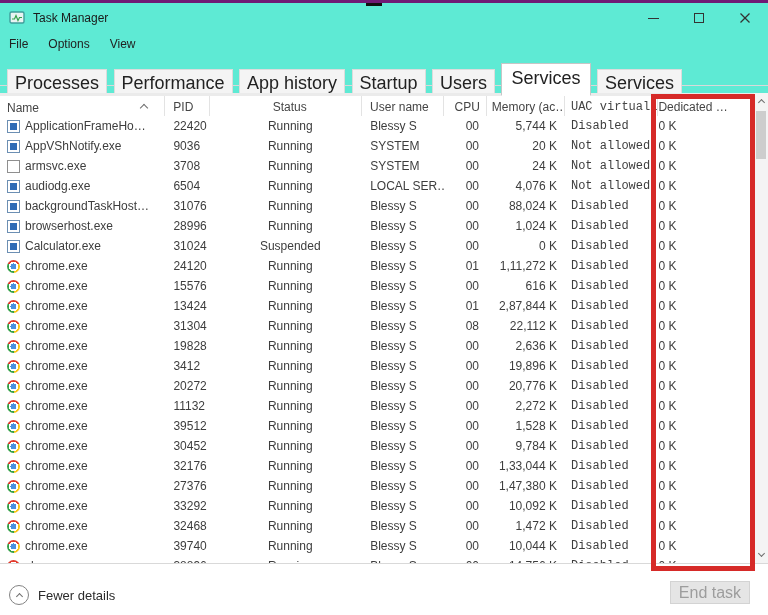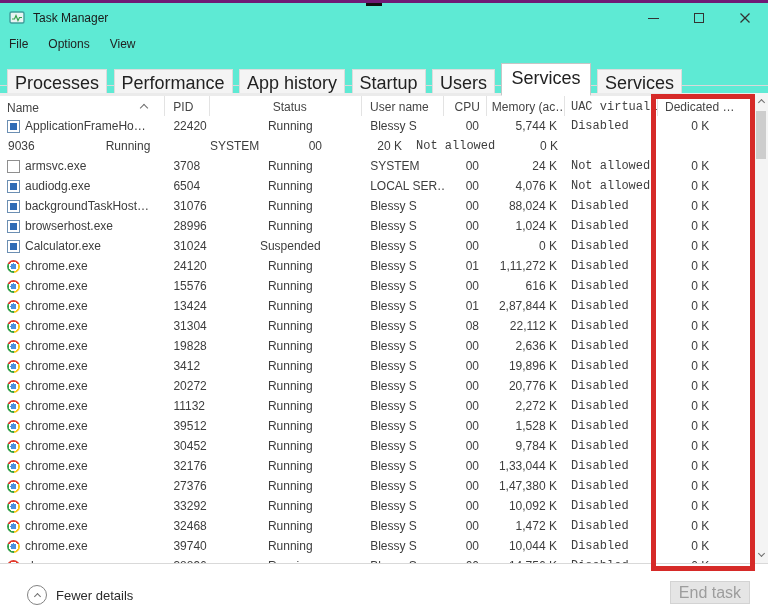--- a/index.html
+++ b/index.html
@@ -41,21 +41,21 @@
   .trow { height:20px; display:flex; align-items:center; }
   .cell { font-size:12px; color:#3d3d3d; white-space:nowrap; overflow:hidden; }
 
   .col-name      { width:170px; padding-left:7px;  text-align:left; display:flex; align-items:center; }
   .col-pid       { width:46px;  padding-left:8px;  text-align:left; }
   .col-status    { width:156px; padding-left:8px;  text-align:center; }
   .col-user      { width:84px;  padding-left:8px;  text-align:left; }
   .col-cpu       { width:44px;  padding-right:8px; text-align:right; }
   .col-memory    { width:80px;  padding-right:8px; text-align:right; }
   .col-uac       { width:96px;  padding-left:6px;  text-align:left;font-family:Liberation Mono, monospace; }
-  .col-dedicated { width:98px;  padding-right:12px;text-align:center; }
+  .col-dedicated { width:98px;  padding-right:12px;text-align:left; }
   .hcell.col-memory { text-align:left; padding-left:5px; }
   .hcell.col-cpu { padding-right:6px; }
 
   .proc-icon { width:13px; height:13px; margin-right:5px; flex:none; position:relative; }
   .icon-app { border:1px solid #6c8fb3; background:#fff; }
   .icon-app::after { content:""; position:absolute; left:2px; top:2px; right:2px; bottom:2px; background:#2f6cb6; }
   .icon-app-plain { border:1px solid #8f8f8f; background:#fff; }
   .icon-chrome { border-radius:50%;
     background:
       radial-gradient(circle at 50% 50%, #4a90e2 0 3px, #ffffff 3px 4.5px, rgba(0,0,0,0) 4.5px),
@@ -73,21 +73,21 @@
   .sb-up { top:0; } .sb-up .chev { margin-top:3px; }
   .sb-down { bottom:0; } .sb-down .chev { margin-bottom:3px; }
   .sb-thumb { position:absolute; left:2px; top:18px; width:10px; height:48px; background:#cdcdcd; }
 
   
   .highlight-box { position:absolute; left:651px; top:91px; width:104px; height:477px;
                    border:5px solid #d62a28; z-index:6; pointer-events:none; }
 
   
   .footer { position:absolute; left:0; top:560px; width:768px; height:55px; border-top:1px solid #d9d9d9; background:#fff; }
-  .fewer-details { position:absolute; left:27px; top:21px; display:flex; align-items:center; }
+  .fewer-details { position:absolute; left:9px; top:21px; display:flex; align-items:center; }
   .fd-circle { width:20px; height:20px; border:1px solid #838383; border-radius:50%;
                display:flex; align-items:center; justify-content:center; }
   .fd-circle .chev { width:5px; height:5px; margin-top:2px; }
   .fd-label { font-size:13px; color:#2b2b2b; margin-left:9px; }
   .end-task-btn { position:absolute; left:670px; top:17px; width:80px; height:23px;
                   background:#e5e5e5; border:1px solid #d3d3d3; color:#9d9d9d;
                   font-size:16px; display:flex; align-items:center; justify-content:center; }
 </style>
 </head>
 <body>
@@ -153,20 +153,24 @@
           </span>
           <span class="cell col-pid">22420</span>
           <span class="cell col-status">Running</span>
           <span class="cell col-user">Blessy S</span>
           <span class="cell col-cpu">00</span>
           <span class="cell col-memory">5,744 K</span>
           <span class="cell col-uac">Disabled</span>
           <span class="cell col-dedicated">0 K</span>
         </div>
         <div class="trow">
+          <span class="cell col-name">
+            <span class="proc-icon icon-app"></span>
+            <span>AppVShNotify.exe</span>
+          </span>
           <span class="cell col-pid">9036</span>
           <span class="cell col-status">Running</span>
           <span class="cell col-user">SYSTEM</span>
           <span class="cell col-cpu">00</span>
           <span class="cell col-memory">20 K</span>
           <span class="cell col-uac">Not allowed</span>
           <span class="cell col-dedicated">0 K</span>
         </div>
         <div class="trow">
           <span class="cell col-name">

